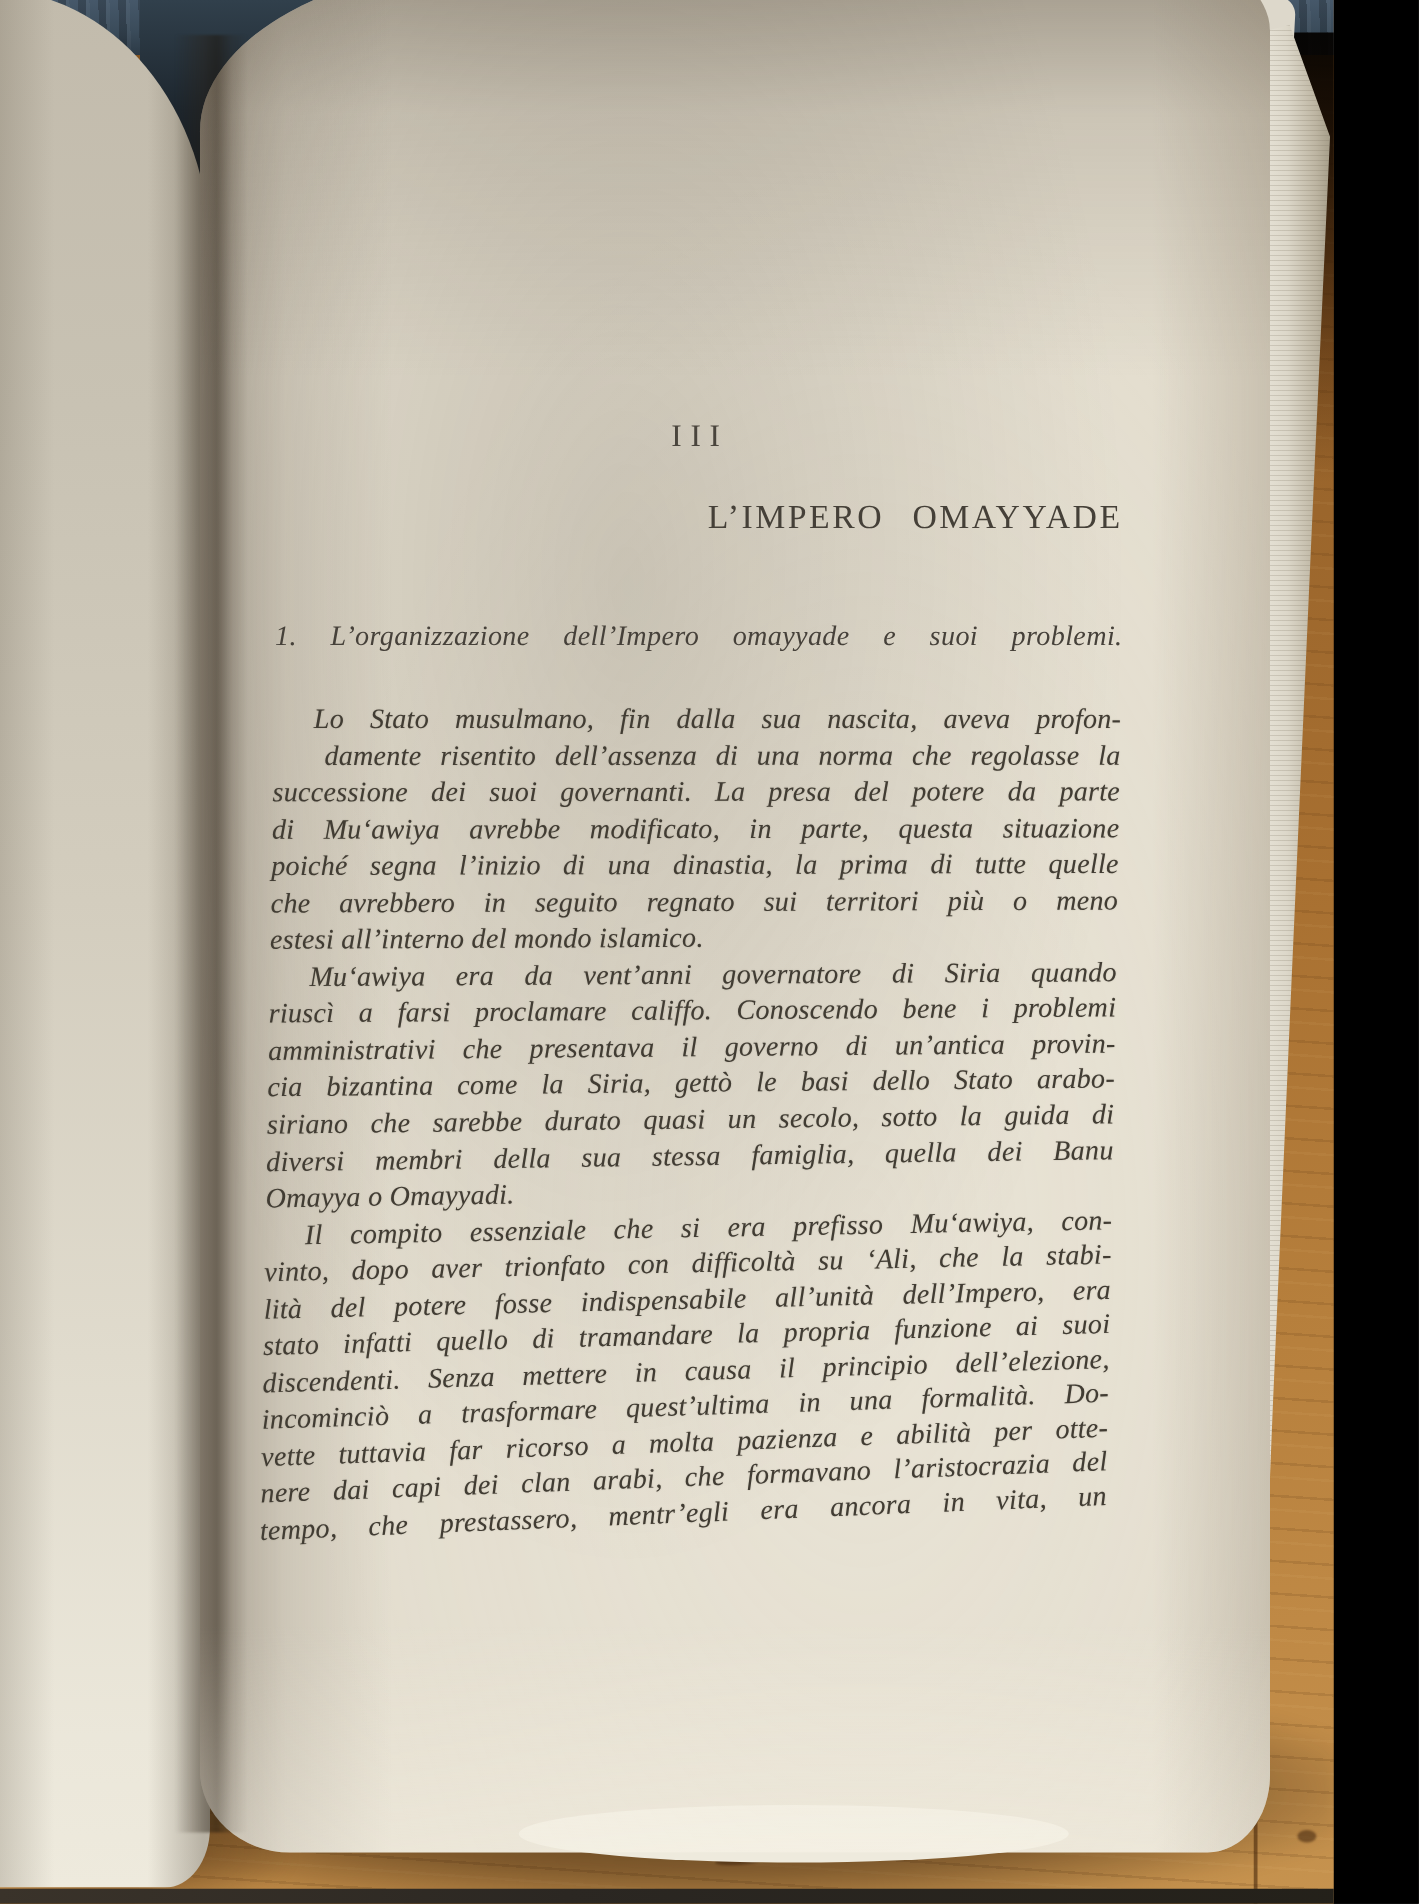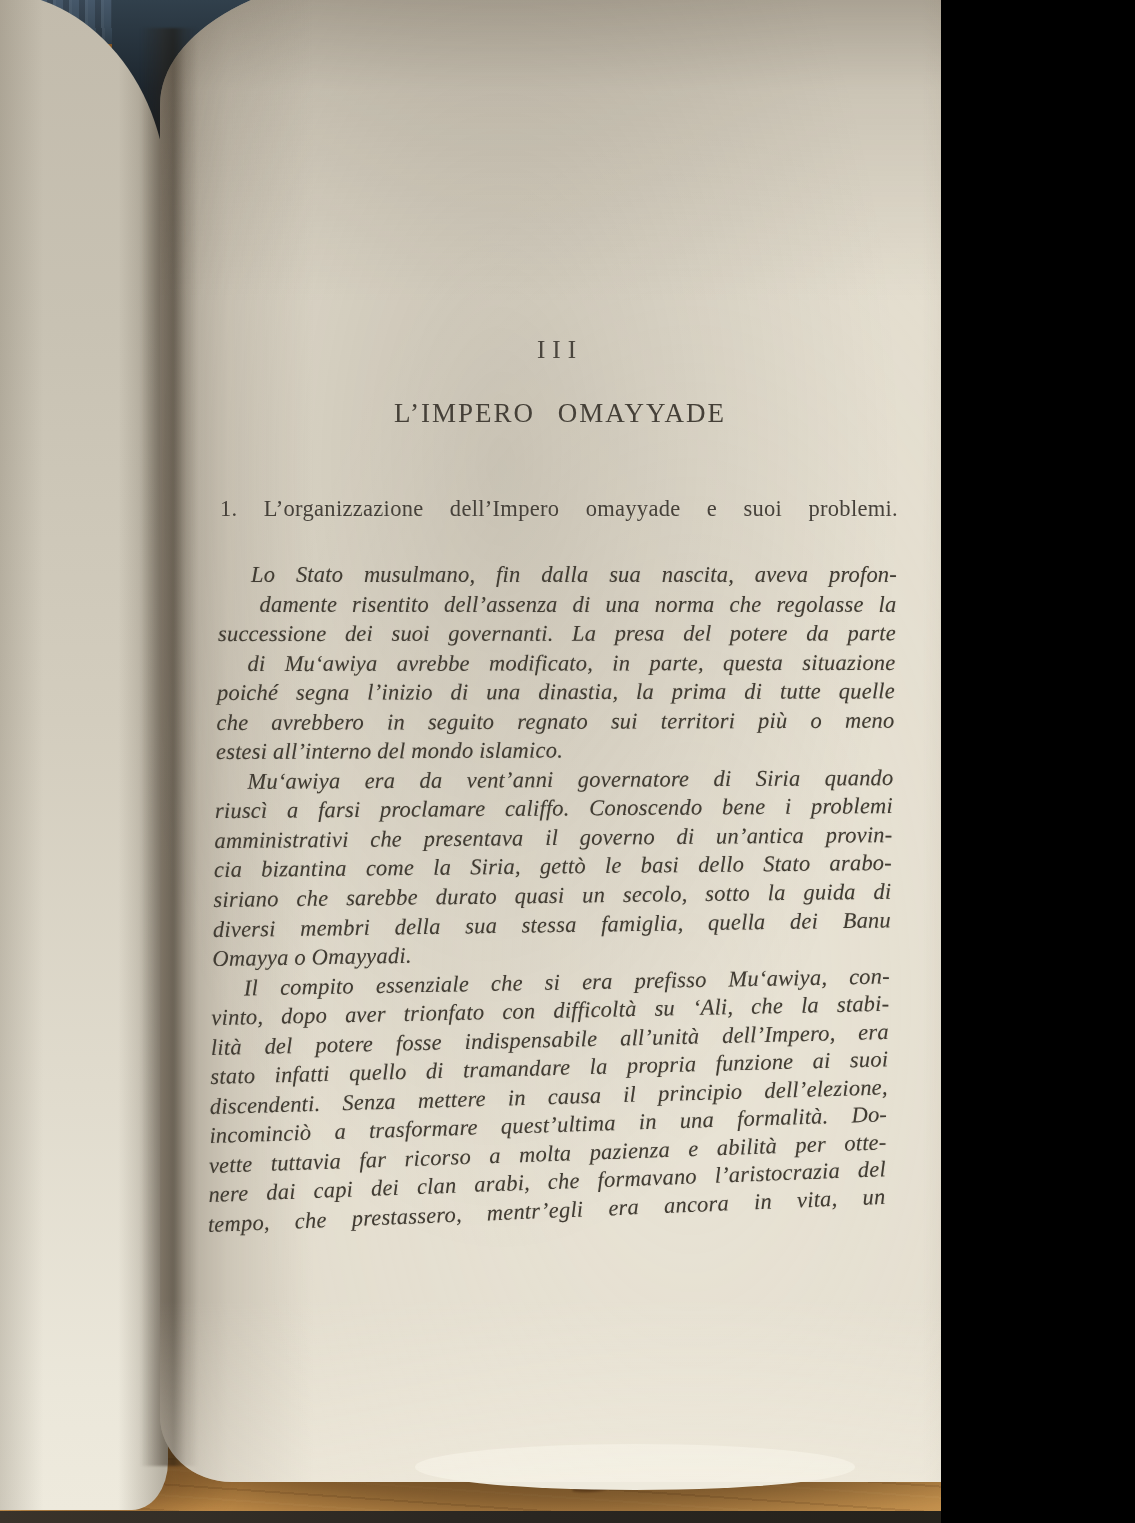--- a/index.html
+++ b/index.html
@@ -1,17 +1,17 @@
 <!DOCTYPE html>
 <html><head>
 <meta charset="utf-8">
 <style>
   html,body{margin:0;padding:0;background:#000;}
   #canvas{
-    position:relative;width:941px;height:1523px;overflow:hidden;
+    position:relative;width:1067px;height:1523px;overflow:hidden;
     font-family:"Liberation Serif","DejaVu Serif",serif;
     background:
       repeating-linear-gradient(184deg, rgba(80,45,12,.14) 0 2px, rgba(0,0,0,0) 2px 11px, rgba(255,222,160,.05) 11px 13px, rgba(0,0,0,0) 13px 26px),
       linear-gradient(170deg,#7e5020 0%, #96622a 28%, #a87031 52%, #b67f3c 72%, #c08a46 88%, #c6934f 100%);
   }
   .abs{position:absolute;}
 
   
   .top-band{
     left:0;top:0;width:1135px;height:44px;z-index:2;
@@ -103,25 +103,25 @@
   }
 
   
   .text-layer{left:0;top:0;width:1135px;height:1523px;z-index:11;color:#413c33;}
   .text-layer .chapter{
     position:absolute;left:222px;top:336px;width:676px;
     text-align:center;font-size:25px;letter-spacing:7px;color:#4a453d;
   }
   .text-layer .title{
     position:absolute;left:222px;top:398px;width:676px;
-    text-align:center;font-size:27px;letter-spacing:2px;word-spacing:14px;color:#454038;
+    text-align:right;font-size:27px;letter-spacing:2px;word-spacing:14px;color:#454038;
   }
   .text-layer .section-heading{
     position:absolute;left:220px;top:496px;width:678px;
-    font-size:22.5px;letter-spacing:.3px;
+    font-style:italic;font-size:22.5px;letter-spacing:.3px;
     text-align:justify;text-align-last:justify;color:#46413a;
   }
   .body-text{
     position:absolute;left:219px;top:560px;width:678px;
     font-size:22.5px;letter-spacing:.2px;font-style:italic;
   }
   .body-text .line{
     height:29.55px;line-height:29.55px;white-space:nowrap;
     text-align:justify;text-align-last:justify;
     transform-origin:0 60%;
@@ -153,21 +153,21 @@
   <div class="abs page-shading"></div>
 
   <div class="abs text-layer">
     <div class="chapter">III</div>
     <div class="title">L’IMPERO OMAYYADE</div>
     <div class="section-heading">1. L’organizzazione dell’Impero omayyade e suoi problemi.</div>
     <div class="body-text">
         <div class="line indent" style="transform: translateX(0px) rotate(0deg);">Lo Stato musulmano, fin dalla sua nascita, aveva profon-</div>
         <div class="line" style="transform: translateX(-0.5px) rotate(-0.024deg); margin-left: 41px;">damente risentito dell’assenza di una norma che regolasse la</div>
         <div class="line" style="transform: translateX(-1px) rotate(-0.056deg);">successione dei suoi governanti. La presa del potere da parte</div>
-        <div class="line" style="transform: translateX(-1.5px) rotate(-0.096deg); margin-left: 30px;">di Mu‘awiya avrebbe modificato, in parte, questa situazione</div>
+        <div class="line" style="transform: translateX(-1.5px) rotate(-0.096deg);">di Mu‘awiya avrebbe modificato, in parte, questa situazione</div>
         <div class="line" style="transform: translateX(-2px) rotate(-0.144deg);">poiché segna l’inizio di una dinastia, la prima di tutte quelle</div>
         <div class="line" style="transform: translateX(-2.5px) rotate(-0.2deg);">che avrebbero in seguito regnato sui territori più o meno</div>
         <div class="line flush" style="transform: translateX(-3px) rotate(-0.264deg);">estesi all’interno del mondo islamico.</div>
         <div class="line indent" style="transform: translateX(-3.5px) rotate(-0.336deg);">Mu‘awiya era da vent’anni governatore di Siria quando</div>
         <div class="line" style="transform: translateX(-4px) rotate(-0.416deg);">riuscì a farsi proclamare califfo. Conoscendo bene i problemi</div>
         <div class="line" style="transform: translateX(-4.5px) rotate(-0.504deg);">amministrativi che presentava il governo di un’antica provin-</div>
         <div class="line" style="transform: translateX(-5px) rotate(-0.6deg);">cia bizantina come la Siria, gettò le basi dello Stato arabo-</div>
         <div class="line" style="transform: translateX(-5.5px) rotate(-0.704deg);">siriano che sarebbe durato quasi un secolo, sotto la guida di</div>
         <div class="line" style="transform: translateX(-6px) rotate(-0.816deg);">diversi membri della sua stessa famiglia, quella dei Banu</div>
         <div class="line flush" style="transform: translateX(-6.5px) rotate(-0.936deg);">Omayya o Omayyadi.</div>

